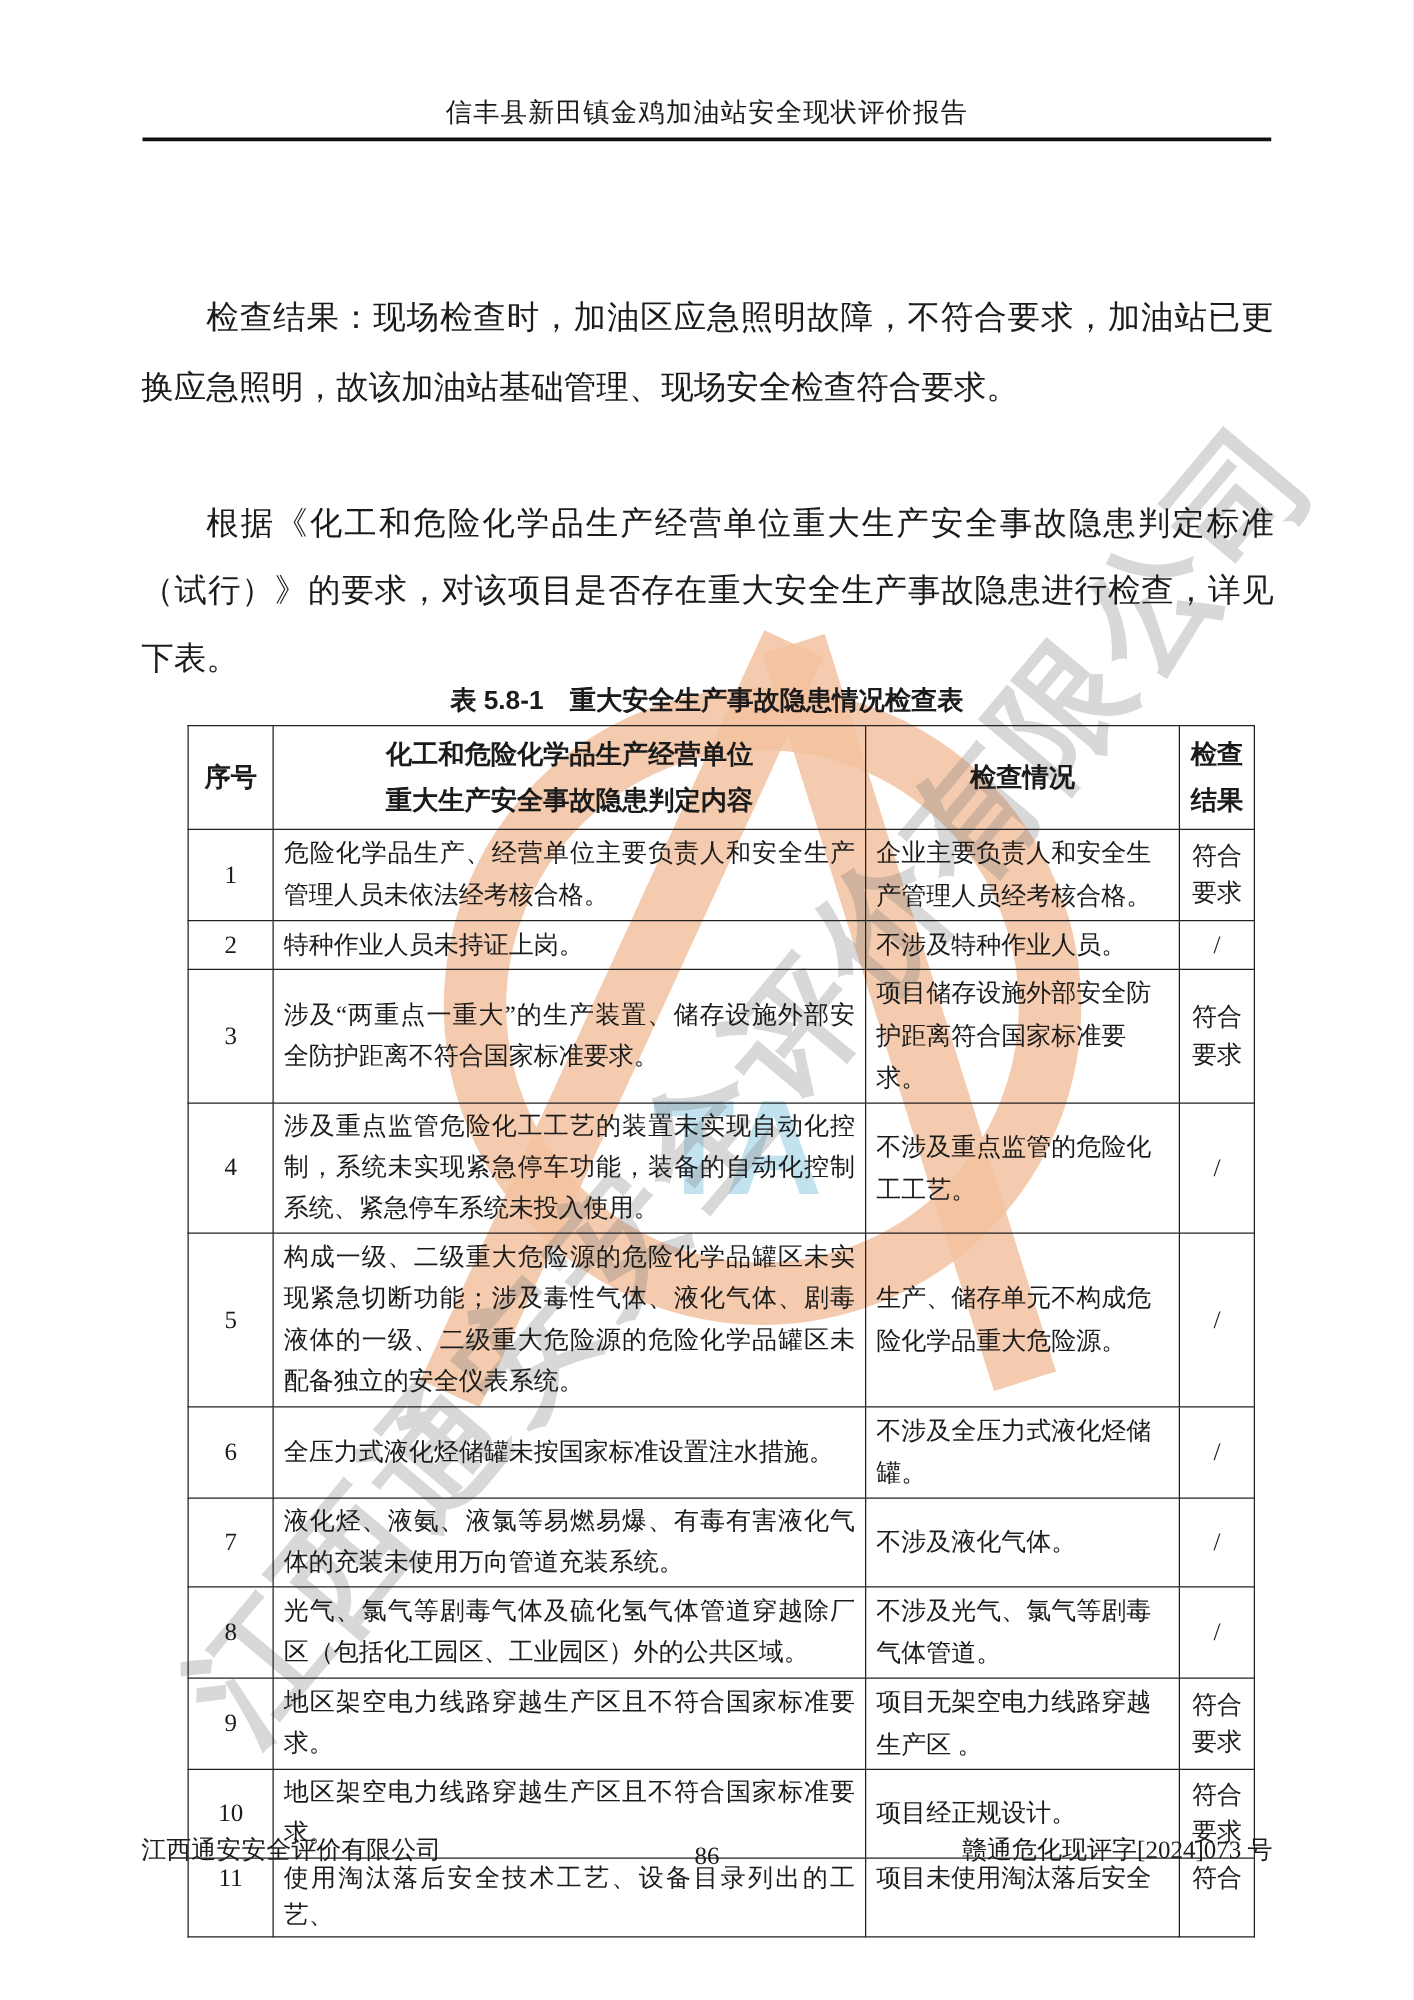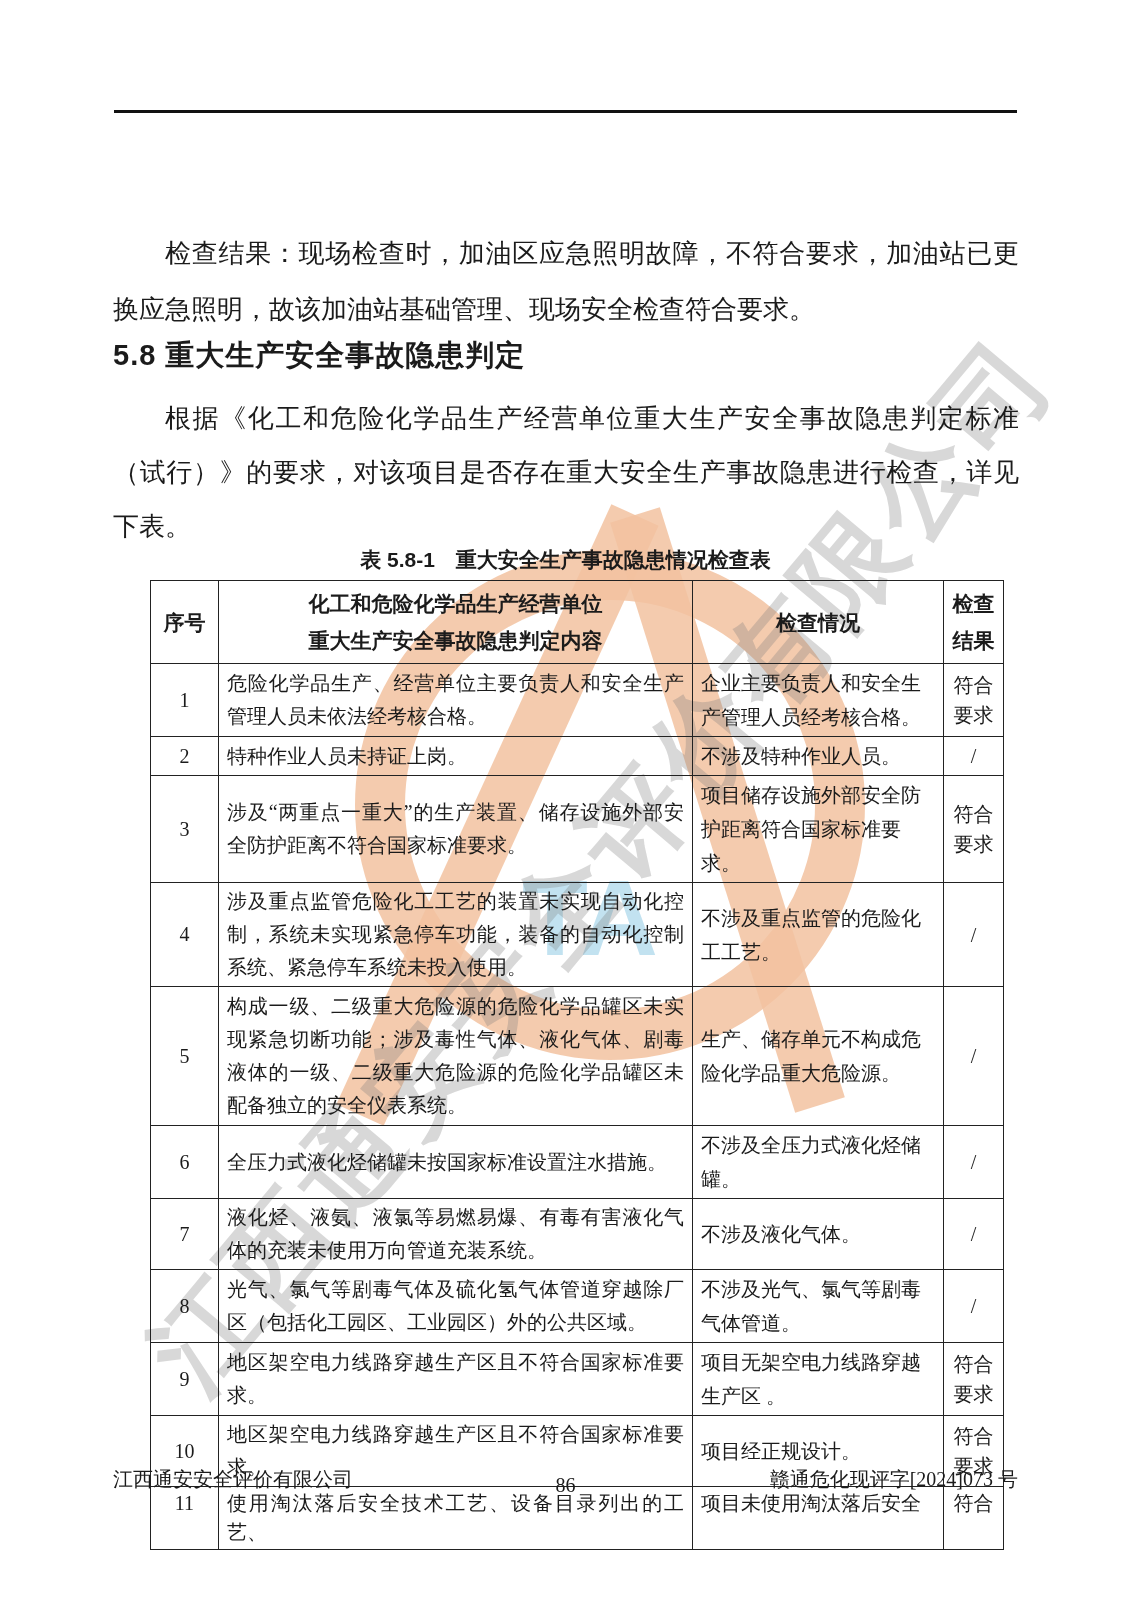--- a/index.html
+++ b/index.html
@@ -60,26 +60,26 @@
     <path d="M335,65 L60,665" stroke="#f2c2a0" stroke-width="52" fill="none" opacity="0.85"></path>
     <path d="M335,65 L520,655" stroke="#f2c2a0" stroke-width="52" fill="none" opacity="0.85"></path>
     <text x="222" y="505" font-size="108" font-weight="bold" font-family="Liberation Sans, DejaVu Sans, sans-serif" fill="#aed9ec" opacity="0.75">TA</text>
   </svg>
 
   <div class="wm-diag">江西通安安全评价有限公司</div>
 
 
   <div class="content">
 
+    <div class="header-title">信丰县新田镇金鸡加油站安全现状评价报告</div>
     <div class="header-rule"></div>
 
 
     <p class="para check">检查结果：现场检查时，加油区应急照明故障，不符合要求，加油站已更换应急照明，故该加油站基础管理、现场安全检查符合要求。</p>
 
-    <h2 class="section-heading">5.8 重大生产安全事故隐患判定</h2>
 
     <p class="para intro">根据《化工和危险化学品生产经营单位重大生产安全事故隐患判定标准（试行）》的要求，对该项目是否存在重大安全生产事故隐患进行检查，详见下表。</p>
 
     <div class="table-caption">表 5.8-1　重大安全生产事故隐患情况检查表</div>
 
     <table class="main-table">
       <colgroup>
           <col style="width:68px">
           <col style="width:474px">
                 <col style="width:251px">

